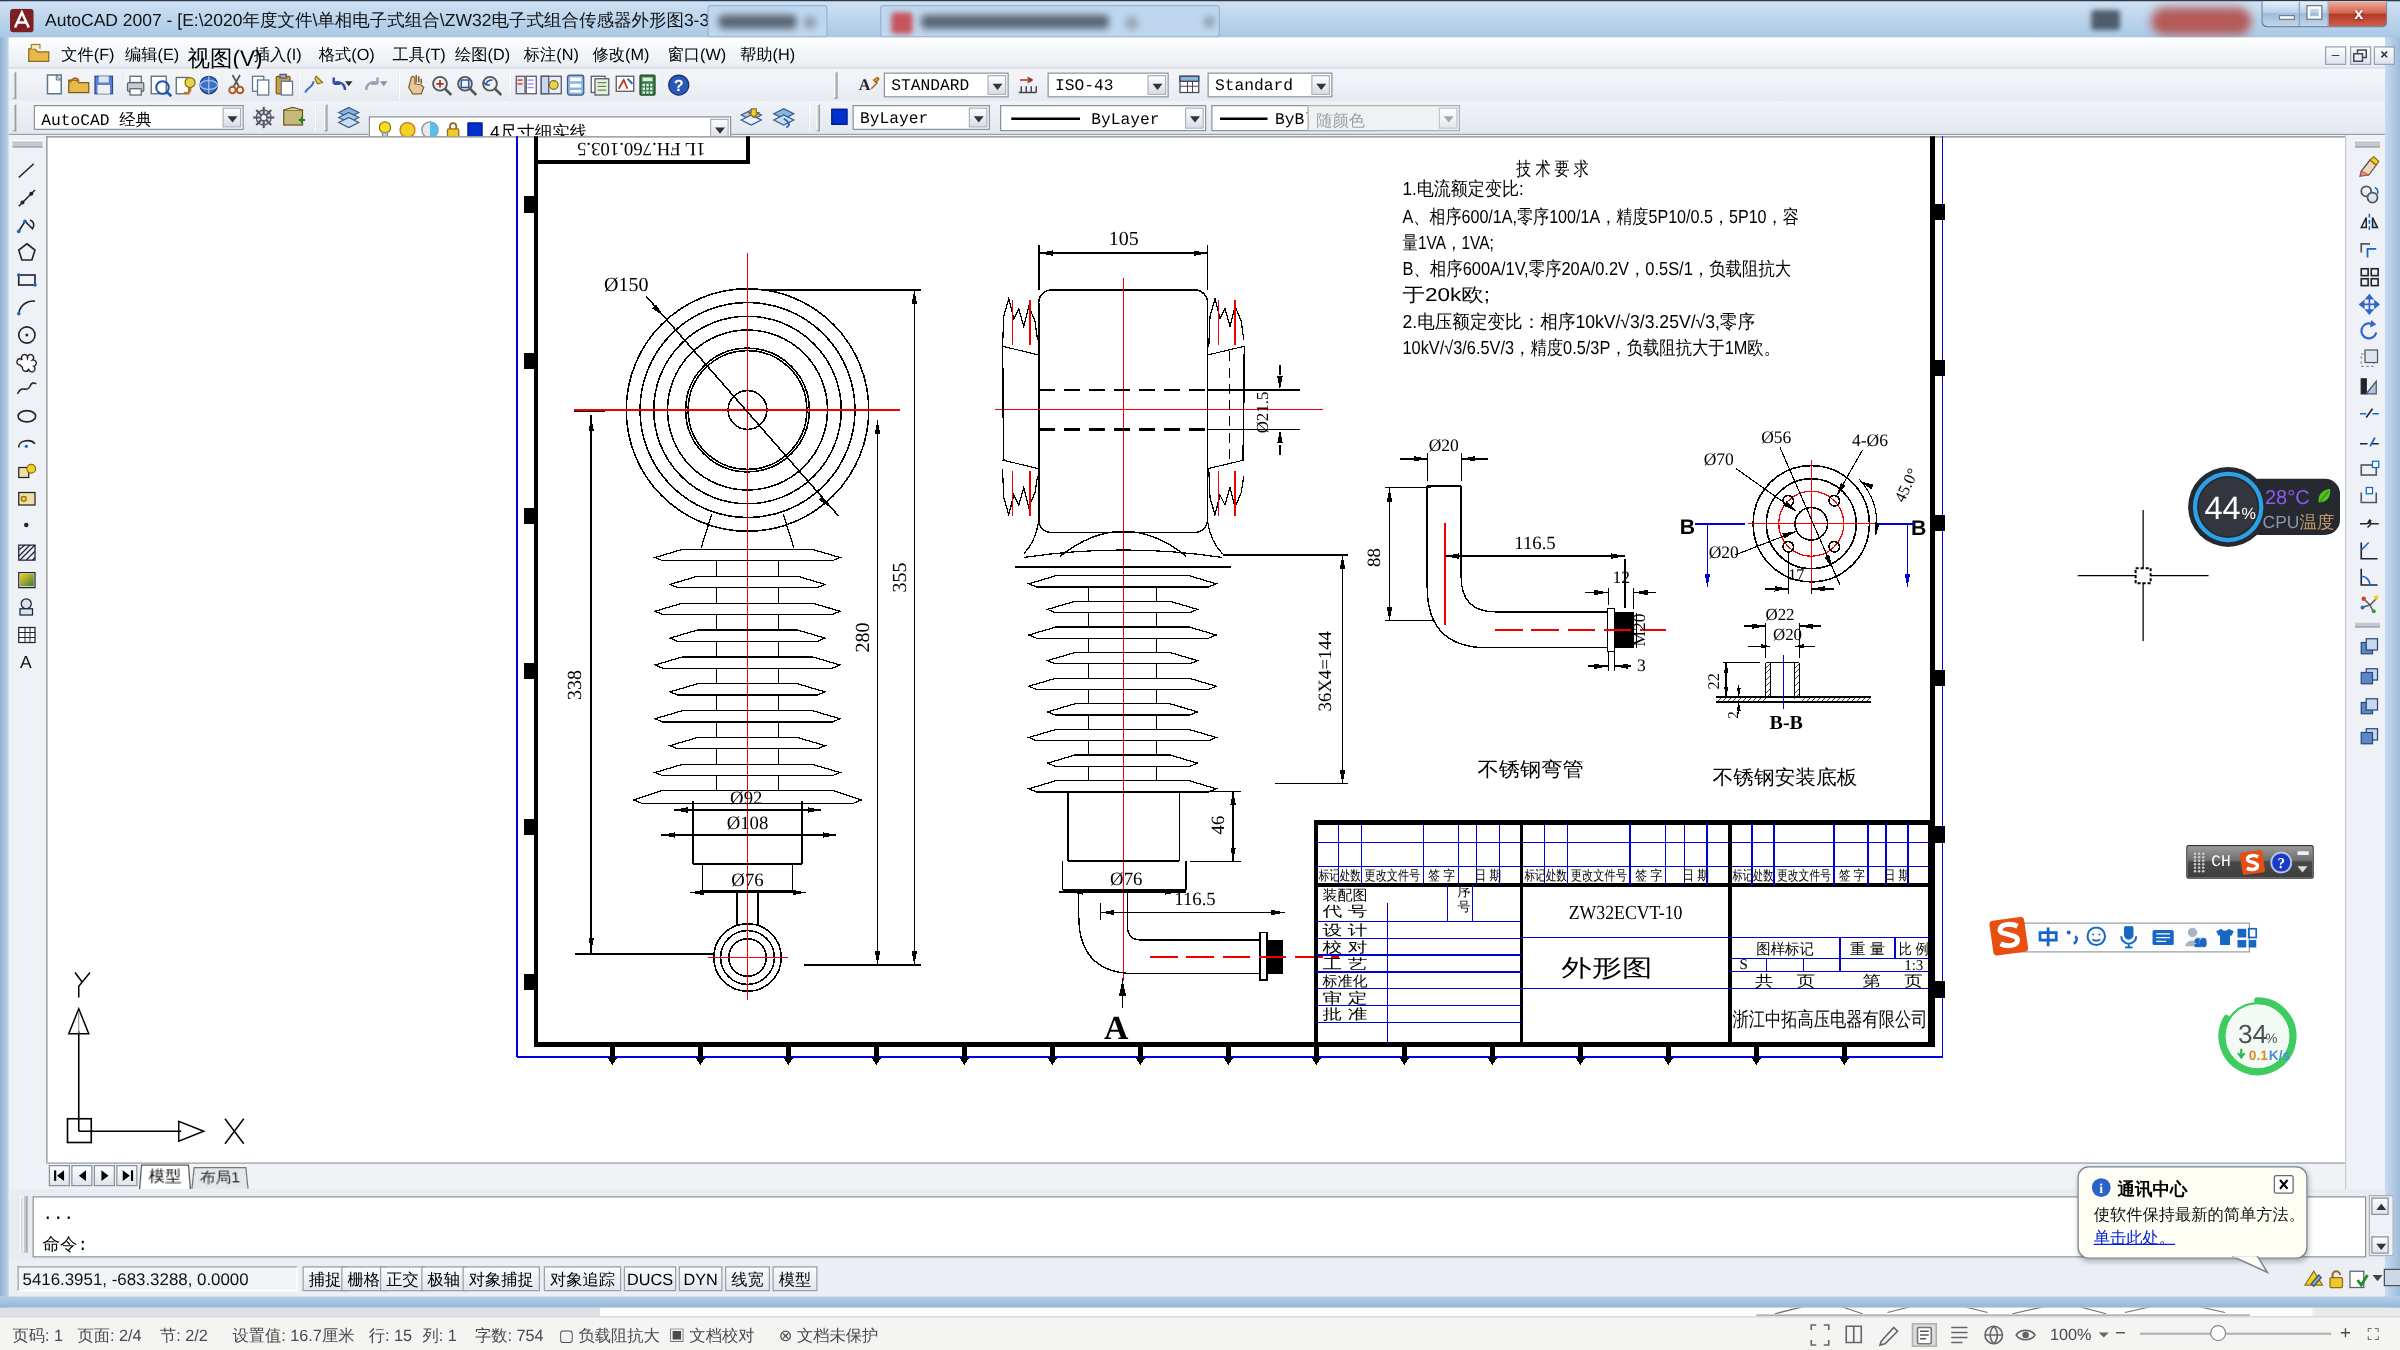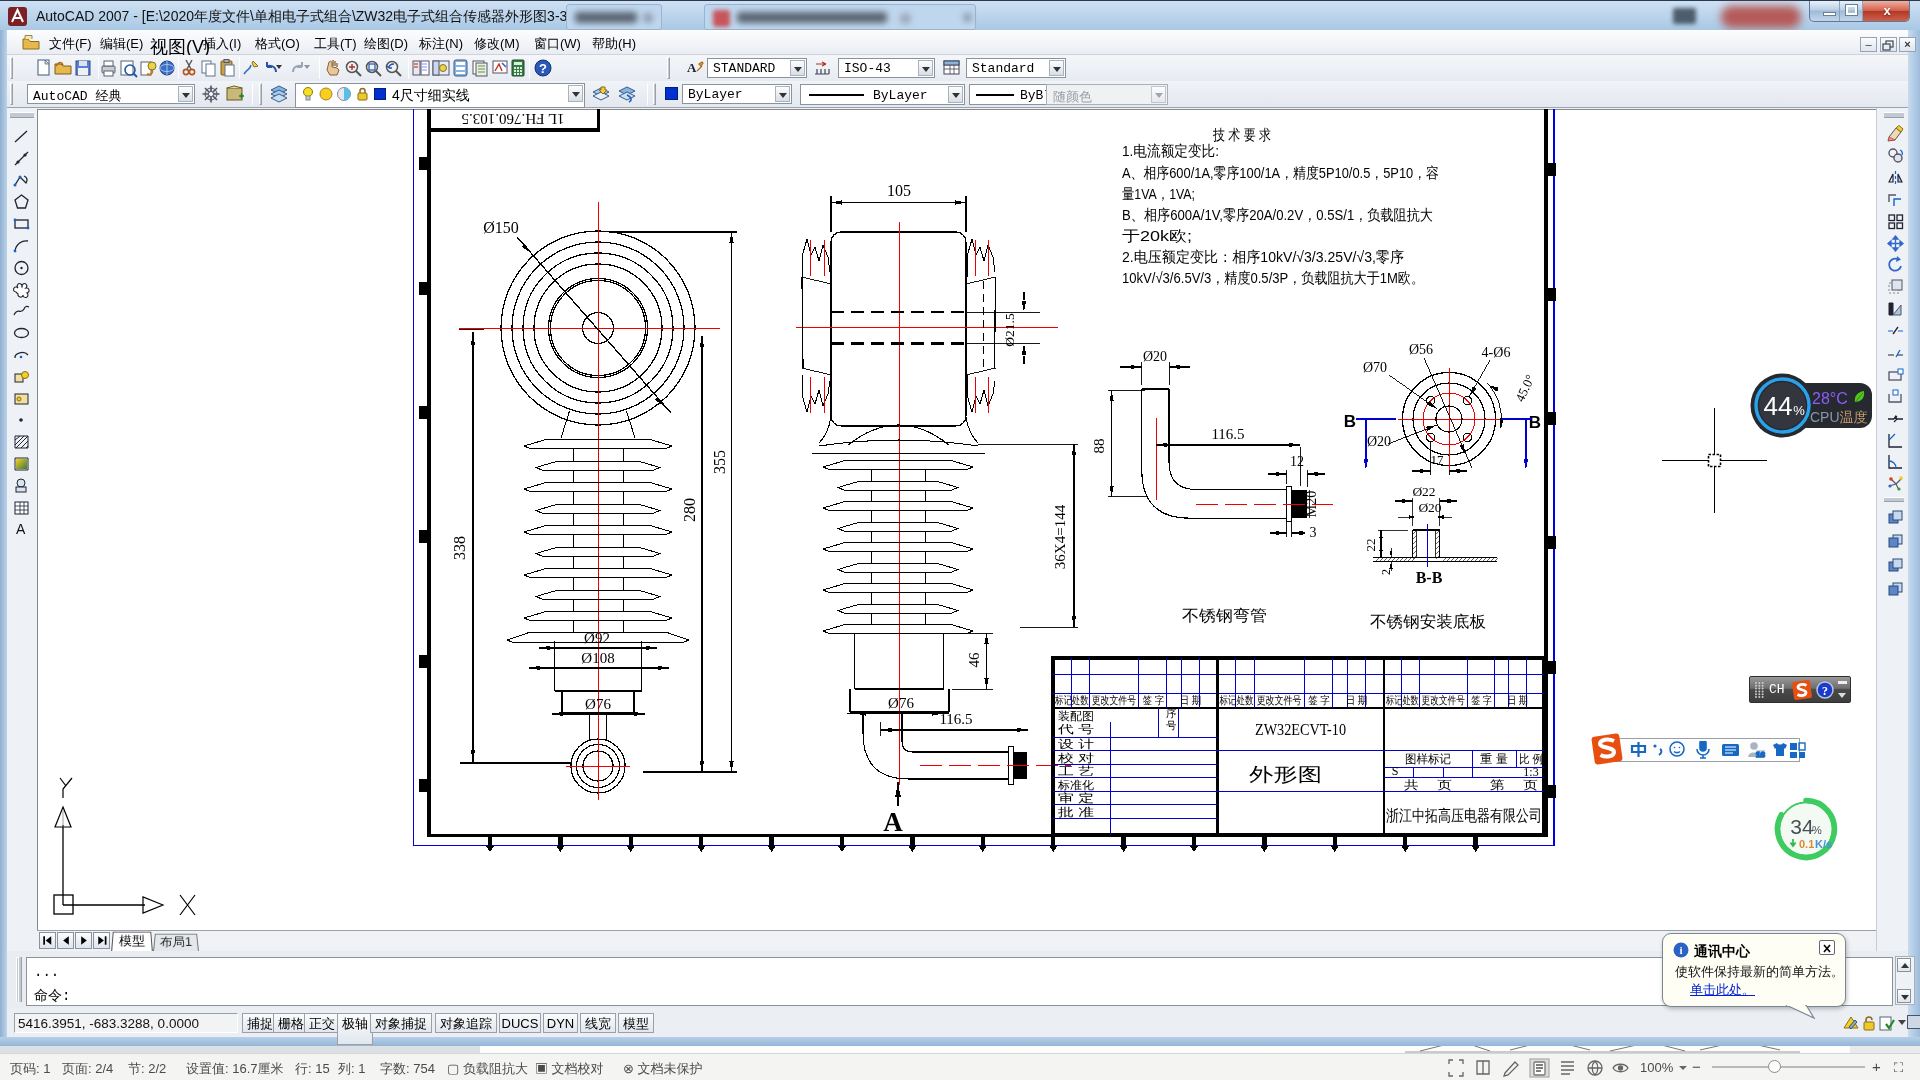--- a/index.html
+++ b/index.html
@@ -296,21 +296,21 @@
       <path d="M2,4 L9,2 L17,4" fill="#e8d8a0" stroke="#6a5a20"></path>
       <path d="M14,12 h5 m-2.5,-2.5 v5" stroke="#208020" stroke-width="1.6"></path>
     </svg>
 <div class="abs" style="left:245px;top:2px;width:1px;height:22px;background:#b7bcc4;border-right:1px solid #fff"></div>
 <div class="abs" style="left:252px;top:2px;width:3px;height:22px;border-left:1px solid #fff;border-top:1px solid #fff;background:#c3c9d2;border-right:1px solid #9aa0a8;border-bottom:1px solid #9aa0a8"></div>
 <svg class="abs" style="left:262px;top:3px" width="20" height="20" viewBox="0 0 20 20">
       <path d="M2,6 L10,2 L18,6 L10,10 Z" fill="#88b4e0" stroke="#3a5a8a"></path>
       <path d="M2,10 L10,6 L18,10 L10,14 Z" fill="#a8cce8" stroke="#3a5a8a"></path>
       <path d="M2,14 L10,10 L18,14 L10,18 Z" fill="#c8e0f4" stroke="#3a5a8a"></path>
     </svg>
-<div class="abs" style="left:288px;top:2px;width:290px;height:25px;background:#fff;border:1px solid #8a929c">
+<div class="abs" style="left:288px;top:12px;width:290px;height:25px;background:#fff;border:1px solid #8a929c">
 <svg class="abs" style="left:4px;top:2px" width="16" height="16" viewBox="0 0 16 16">
         <circle cx="8" cy="6" r="4.5" fill="#f4e020" stroke="#8a7a10"></circle>
         <rect x="6" y="10" width="4" height="4" fill="#c8c8c8" stroke="#888"></rect>
       </svg>
 <svg class="abs" style="left:22px;top:2px" width="16" height="16" viewBox="0 0 16 16">
         <circle cx="8" cy="8" r="6" fill="#f4d020" stroke="#b87820"></circle>
       </svg>
 <svg class="abs" style="left:40px;top:2px" width="16" height="16" viewBox="0 0 16 16">
         <circle cx="8" cy="8" r="6.5" fill="#e8e8ee" stroke="#889"></circle>
         <path d="M8,1.5 A6.5,6.5 0 0 1 8,14.5 Z" fill="#58c0e8"></path>
@@ -1064,21 +1064,21 @@
       </div>
 </div>
 </div>
 <div class="abs" style="left:7px;top:1008px;width:1901px;height:29px;background:#ebeef3">
 <div class="abs" style="left:7px;top:5px;width:224px;height:20px;background:#f2f3f5;border:1px solid #9aa0a8;border-bottom-color:#fff;border-right-color:#fff">
       <div class="abs" style="left:3px;top:2px;font-size:13.5px;font-family:'Liberation Sans';color:#111">5416.3951, -683.3288, 0.0000</div>
     </div>
 <div class="abs" style="left:235px;top:5px;width:36px;height:20px;background:linear-gradient(#fafbfc,#e2e7ee);border:1px solid #9aa0a8;font-size:13px;text-align:center;line-height:19px;color:#000">捕捉</div>
 <div class="abs" style="left:266px;top:5px;width:36px;height:20px;background:linear-gradient(#fafbfc,#e2e7ee);border:1px solid #9aa0a8;font-size:13px;text-align:center;line-height:19px;color:#000">栅格</div>
 <div class="abs" style="left:297px;top:5px;width:36px;height:20px;background:linear-gradient(#fafbfc,#e2e7ee);border:1px solid #9aa0a8;font-size:13px;text-align:center;line-height:19px;color:#000">正交</div>
-<div class="abs" style="left:330px;top:5px;width:36px;height:32px;background:linear-gradient(#fafbfc,#e2e7ee);border:1px solid #9aa0a8;font-size:13px;text-align:center;line-height:19px;color:#000">极轴</div>
+<div class="abs" style="left:330px;top:5px;width:36px;height:20px;background:linear-gradient(#fafbfc,#e2e7ee);border:1px solid #9aa0a8;font-size:13px;text-align:center;line-height:19px;color:#000">极轴</div>
 <div class="abs" style="left:363px;top:5px;width:62px;height:20px;background:linear-gradient(#fafbfc,#e2e7ee);border:1px solid #9aa0a8;font-size:13px;text-align:center;line-height:19px;color:#000">对象捕捉</div>
 <div class="abs" style="left:428px;top:5px;width:62px;height:20px;background:linear-gradient(#fafbfc,#e2e7ee);border:1px solid #9aa0a8;font-size:13px;text-align:center;line-height:19px;color:#000">对象追踪</div>
 <div class="abs" style="left:492px;top:5px;width:42px;height:20px;background:linear-gradient(#fafbfc,#e2e7ee);border:1px solid #9aa0a8;font-size:13px;text-align:center;line-height:19px;color:#000">DUCS</div>
 <div class="abs" style="left:536px;top:5px;width:35px;height:20px;background:linear-gradient(#fafbfc,#e2e7ee);border:1px solid #9aa0a8;font-size:13px;text-align:center;line-height:19px;color:#000">DYN</div>
 <div class="abs" style="left:573px;top:5px;width:36px;height:20px;background:linear-gradient(#fafbfc,#e2e7ee);border:1px solid #9aa0a8;font-size:13px;text-align:center;line-height:19px;color:#000">线宽</div>
 <div class="abs" style="left:611px;top:5px;width:36px;height:20px;background:linear-gradient(#fafbfc,#e2e7ee);border:1px solid #9aa0a8;font-size:13px;text-align:center;line-height:19px;color:#000">模型</div>
 <svg class="abs" style="left:1835px;top:6px" width="18" height="18" viewBox="0 0 18 18">
       <path d="M2,14 L9,3 L16,14 Z" fill="#f4d020" stroke="#8a6d1f"></path>
       <path d="M7,13 L13,6 l2,2 l-6,7 Z" fill="#8ab" stroke="#456"></path>
     </svg>
@@ -1190,21 +1190,21 @@
 <div class="abs" style="left:1662px;top:933px;width:184px;height:74px;background:#fffef5;border:1.5px solid #7a8694;border-radius:9px;box-shadow:1px 2px 4px rgba(0,0,0,0.25)">
 <svg class="abs" style="left:10px;top:8px" width="16" height="16" viewBox="0 0 16 16">
       <circle cx="8" cy="8" r="7.5" fill="#2a62c8"></circle>
       <text x="8" y="12" font-size="11" fill="#fff" text-anchor="middle" font-weight="bold" font-family="Liberation Serif">i</text>
     </svg>
 <div class="abs" style="left:31px;top:9px;font-size:14px;font-weight:bold;color:#000">通讯中心</div>
 <div class="abs" style="left:156px;top:6px;width:16px;height:15px;border:1px solid #667;background:#fff;border-radius:2px"><svg width="14" height="13" viewBox="0 0 14 13">
         <path d="M4,3 L10,10 M10,3 L4,10" stroke="#000" stroke-width="1.6"></path>
       </svg></div>
 <div class="abs" style="left:12px;top:29px;font-size:13px;color:#111">使软件保持最新的简单方法。</div>
-<div class="abs" style="left:27px;top:47px;font-size:13px;color:#0020d8;text-decoration:underline">单击此处。</div>
+<div class="abs" style="left:12px;top:47px;font-size:13px;color:#0020d8;text-decoration:underline">单击此处。</div>
 </div>
 <svg class="abs" style="left:1780px;top:1005px" width="40" height="14" viewBox="0 0 40 14">
     <polygon points="6,0 26,0 34,13" fill="#fffef5" stroke="#7a8694" stroke-width="1.2"></polygon>
     <line x1="7" y1="0" x2="25" y2="0" stroke="#fffef5" stroke-width="2"></line>
   </svg>
 <svg class="abs" style="left:1662px;top:408px" width="105" height="105" viewBox="0 0 105 105">
 <line x1="0" y1="52.5" x2="105" y2="52.5" stroke="#000" stroke-width="1"></line>
 <line x1="52.5" y1="0" x2="52.5" y2="105" stroke="#000" stroke-width="1"></line>
 <rect x="46.5" y="46.5" width="12" height="12" fill="#fff" stroke="#000" stroke-width="1.6" stroke-dasharray="2.5,1.5"></rect>
 </svg>

